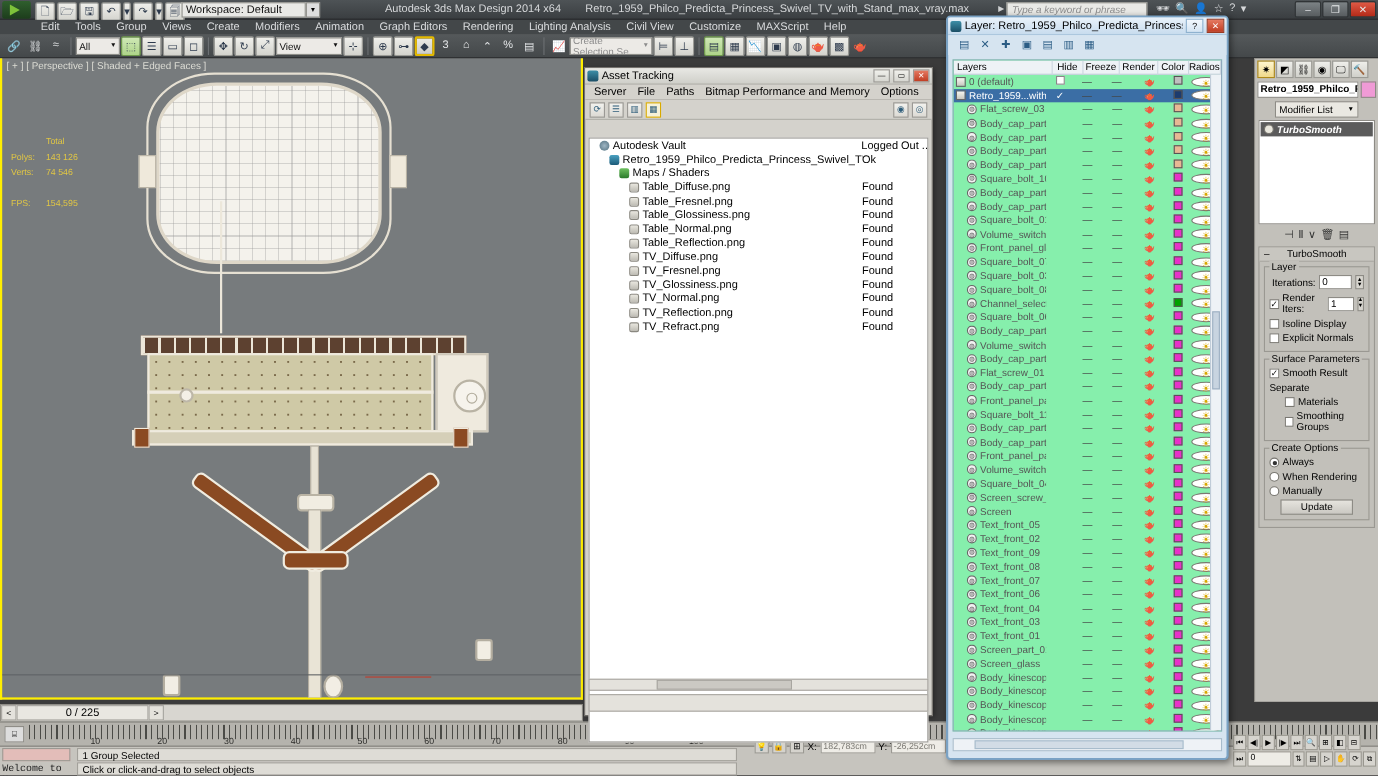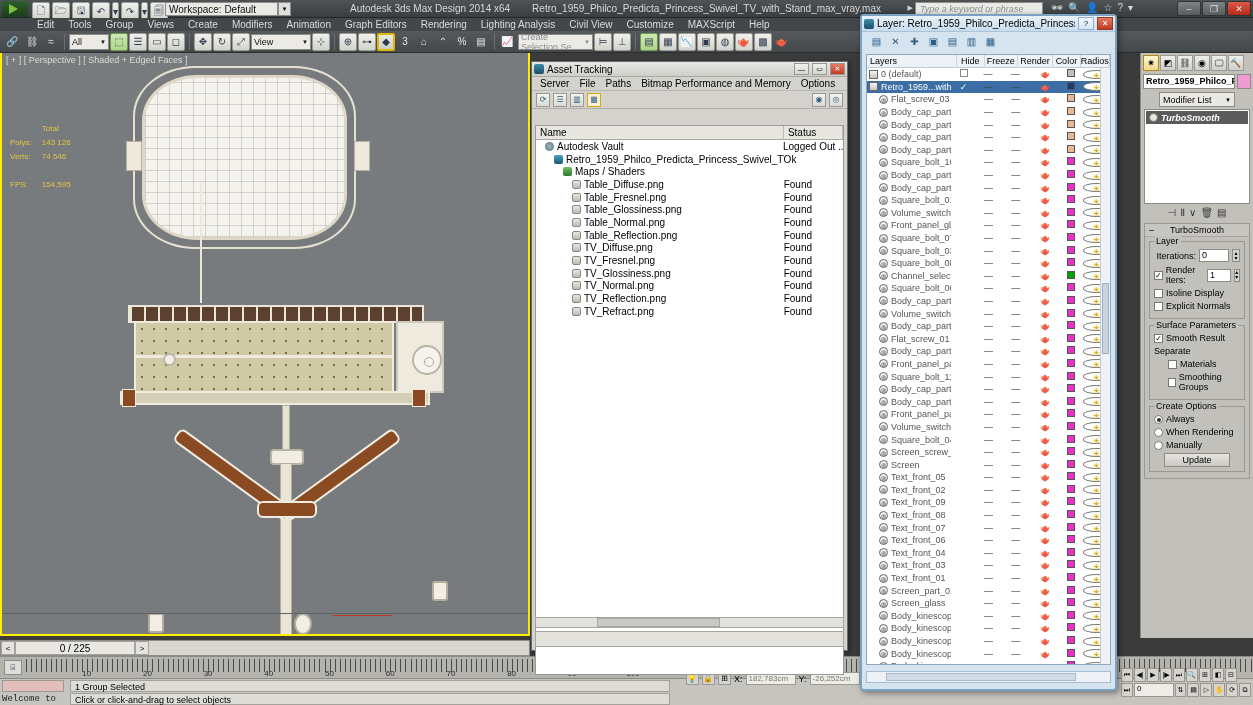--- a/index.html
+++ b/index.html
@@ -214,21 +214,21 @@
   .lw-title{height:16px;background:linear-gradient(#e9f2fa,#c8dcee);display:flex;align-items:center;
     padding:0 2px;gap:3px;border-bottom:1px solid #a8c4dc;}
   .lw-ticon{width:10px;height:10px;background:linear-gradient(#3e8fa8,#1b4e66);border-radius:2px;}
   .lw-ttext{flex:1;font-size:10px;white-space:nowrap;overflow:hidden;}
   .lw-wb{width:16px;height:13px;background:linear-gradient(#f2f8fd,#d4e4f2);border:1px solid #8fb2cf;
      font-size:8px;display:flex;align-items:center;justify-content:center;}
   .lw-wb.close{background:linear-gradient(#e57a62,#c03c22);color:#fff;border-color:#9a3a22;}
   .lw-tools{height:18px;display:flex;align-items:center;gap:6px;padding:0 8px;background:#d6e4f0;}
   .lw-t{width:13px;height:13px;display:flex;align-items:center;justify-content:center;
      font-size:10px;color:#2c5d85;}
-  .lw-listbox{position:absolute;left:4px;top:38px;right:4px;bottom:24px;background:#ffffff;
+  .lw-listbox{position:absolute;left:4px;top:38px;right:4px;bottom:24px;background:#86efac;
      border:1px solid #8fa8bd;overflow:hidden;}
   .lw-colhdr{height:13px;background:#eef2f6;border-bottom:1px solid #c0ccd8;display:flex;
      font-size:9px;align-items:center;}
   .lw-colhdr .c{border-right:1px solid #ccd6e0;height:13px;line-height:12px;padding-left:3px;}
   .lw-row{height:12.6px;display:flex;align-items:center;font-size:9px;color:#555;}
   .lw-row.sel{background:#3b6ea5;color:#fff;}
   .lw-row .nm{width:92px;display:flex;align-items:center;gap:3px;white-space:nowrap;overflow:hidden;padding-left:2px;}
   .lw-row .cell{width:26px;text-align:center;font-size:9px;color:#444;}
   .lw-row .cell.r{width:32px;}
   .lw-row .cell.c{width:25px;}
@@ -602,24 +602,20 @@
     <div class="aw-tools">
       <div class="aw-t">⟳</div>
       <div class="aw-t">☰</div>
       <div class="aw-t">▥</div>
       <div class="aw-t sel">▦</div>
       <div style="flex:1"></div>
       <div class="aw-t">◉</div>
       <div class="aw-t">◎</div>
     </div>
     <div class="aw-list">
-      <div class="aw-colhdr">
-        <div style="width:252px">Name</div>
-        <div style="width:60px">Status</div>
-      </div>
       <div id="aw-rows">
           <div class="aw-row">
             <div class="nm" style="padding-left: 9px;">
               <span class="aw-ic ic-vault"></span>
               <span>Autodesk Vault</span>
             </div>
             <div class="st">Logged Out ...</div>
           </div>
           <div class="aw-row">
             <div class="nm" style="padding-left: 18px;">

